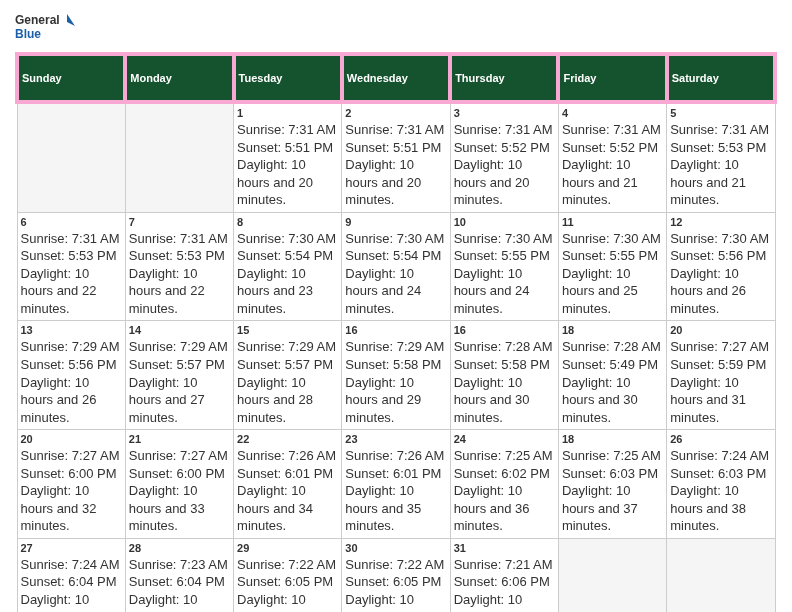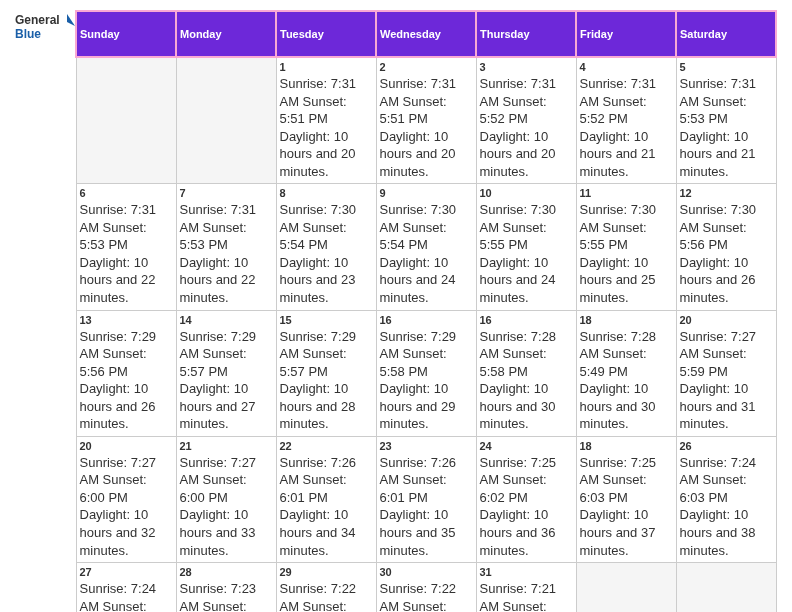--- a/index.html
+++ b/index.html
@@ -8,20 +8,21 @@
       height: 612px;
       font-family: Arial, sans-serif;
       background: #fff;
       overflow: hidden;
     }
     .page {
       width: 792px;
       height: 612px;
       padding: 10px 15px;
       display: flex;
+      flex-direction: column;
     }
     .header {
       display: flex;
       justify-content: space-between;
       align-items: flex-start;
       margin-bottom: 6px;
     }
     .logo {
       display: flex;
       align-items: center;
@@ -41,26 +42,26 @@
       color: #333;
     }
     .calendar {
       flex: 1;
       border: 1px solid #ccc;
       border-collapse: collapse;
       width: 100%;
       table-layout: fixed;
     }
     .calendar th {
-      background: #6d28d9;
+      background: #14532d;
       color: #fff;
       font-size: 11px;
       padding: 16px 3px;
       text-align: left;
-      border: 2px solid #f9a8d4;
+      border: 4px solid #f9a8d4;
       font-weight: bold;
     }
     .calendar td {
       border: 1px solid #ccc;
       vertical-align: top;
       padding: 3px 3px;
       font-size: 9.5px;
       color: #333;
       height: 82px;
     }

